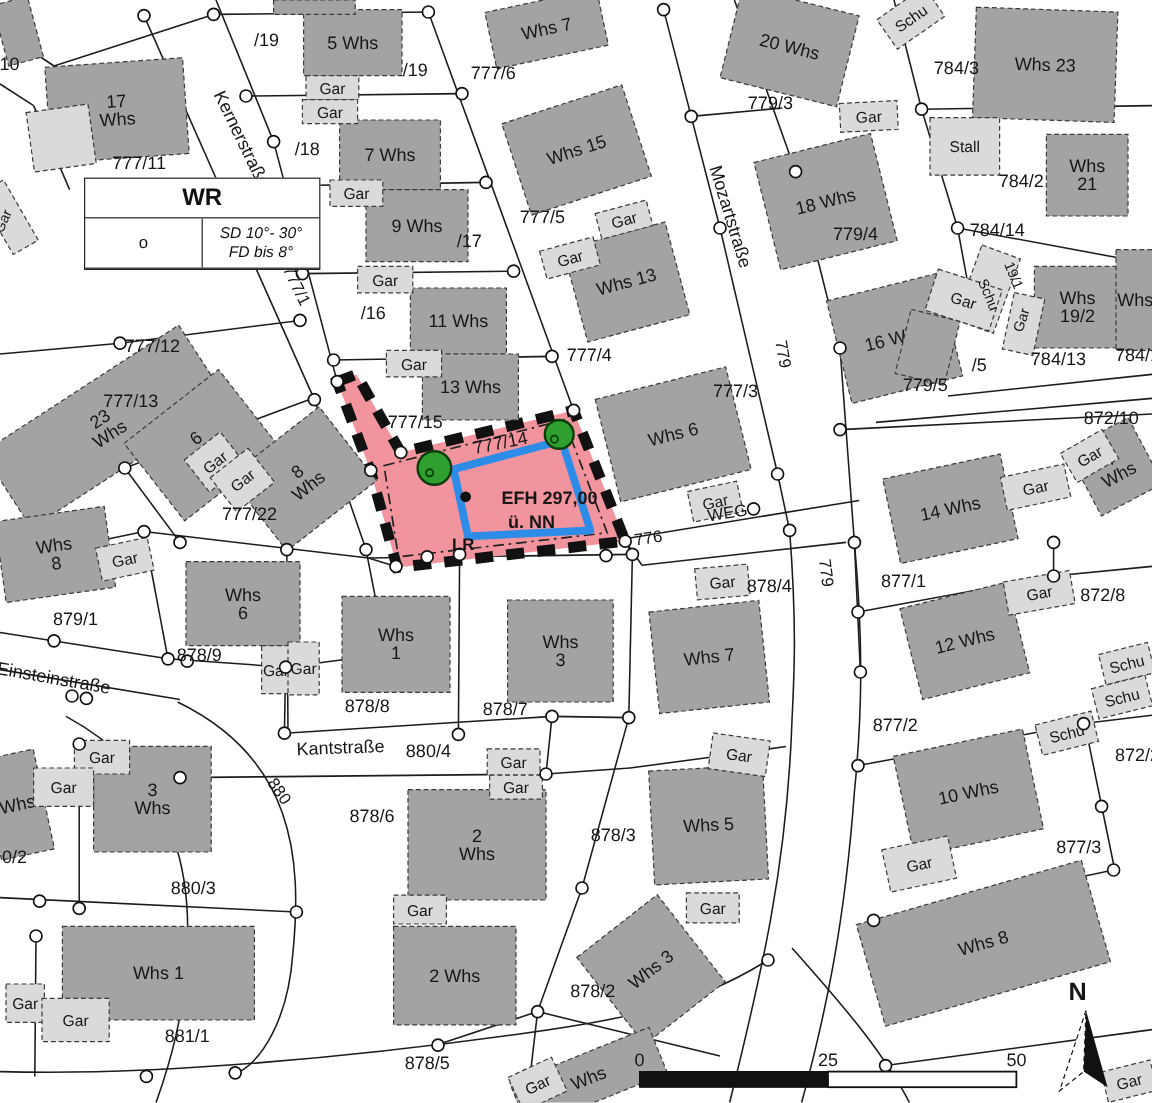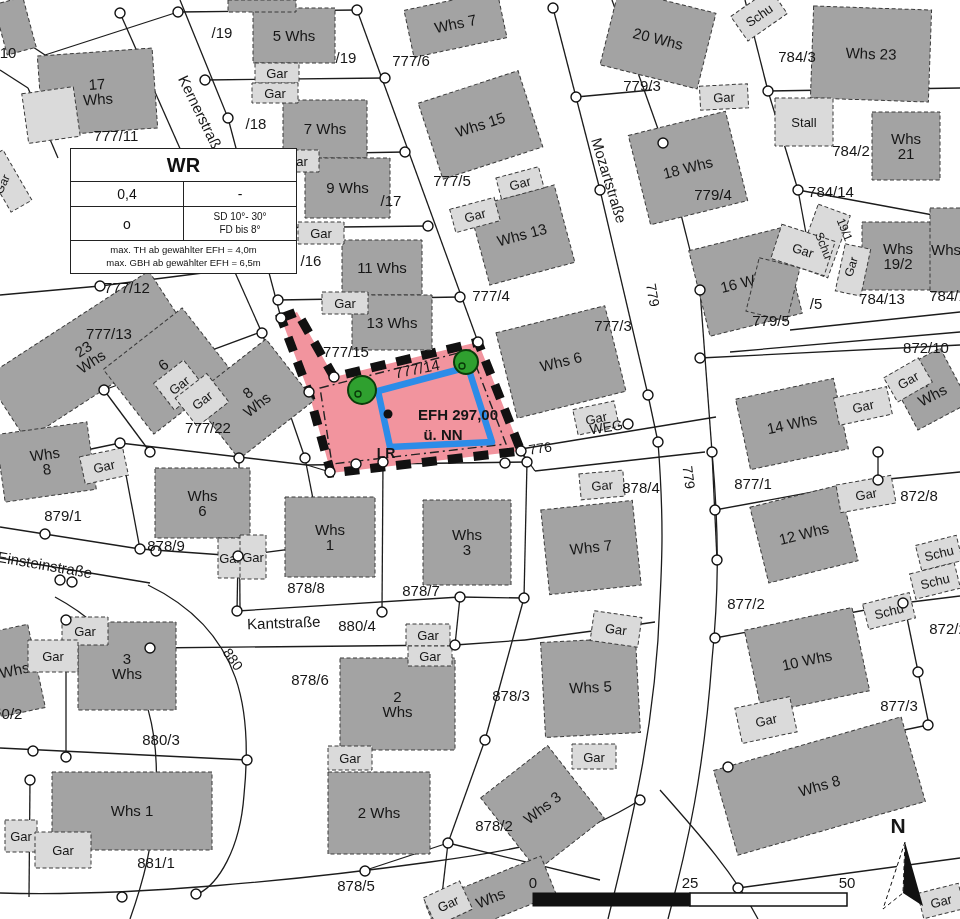--- a/index.html
+++ b/index.html
@@ -1,28 +1,28 @@
 <!DOCTYPE html>
 <html><head>
 <meta charset="utf-8">
 <style>
   html,body{margin:0;padding:0;background:#fff;}
   #stage{position:relative;width:960px;height:919px;overflow:hidden;background:#fff;
          font-family:"Liberation Sans", sans-serif;}
   #map{position:absolute;left:0;top:0;}
   svg text{fill:#161616;}
-  .legend{position:absolute;left:70px;top:148px;width:227px;background:#fff;
+  .legend{position:absolute;left:70px;top:148px;width:197px;background:#fff;
           border:1.5px solid #222;color:#111;z-index:5;box-sizing:border-box;}
   .lg-title{height:32px;line-height:32px;text-align:center;font-size:20px;font-weight:bold;
             border-bottom:1px solid #222;}
   .lg-row{display:flex;border-bottom:1px solid #222;align-items:stretch;}
   .lg-cell{flex:1;text-align:center;font-size:14px;border-right:1px solid #222;
            display:flex;flex-direction:column;justify-content:center;padding:4px 0;}
   .lg-cell:last-child{border-right:none;}
-  .lg-cell.small{font-size:10px;line-height:1.25;}
+  .lg-cell.small{font-size:13px;line-height:1.25;font-style:italic;}
   .lg-notes{font-size:9.5px;text-align:center;padding:3px 2px;line-height:1.35;}
 </style>
 </head>
 <body>
 
 <div id="stage">
   <svg id="map" width="960" height="919" viewBox="0 0 960 919">
       <rect x="0" y="0" width="960" height="919" fill="#fff"></rect>
       <path d="M658,442 C664,520 662,560 660,600 C656,720 635,810 608,919" fill="none" stroke="#1c1c1c" stroke-width="1.3"></path>
       <path d="M712,452 C720,540 718,600 712,660 C704,770 688,845 668,919" fill="none" stroke="#1c1c1c" stroke-width="1.3"></path>
@@ -592,28 +592,20 @@
       <g>
         <polygon points="905,842 923,906 903,893" fill="#111"></polygon>
         <polygon points="905,842 883,909 903,893" fill="#fff" stroke="#111" stroke-width="1" stroke-dasharray="4 3"></polygon>
         <text x="898" y="833" text-anchor="middle" font-size="21" font-weight="bold">N</text>
       </g>
     </svg>
 
   <div class="legend">
     <div class="lg-title">WR</div>
     <div class="lg-row">
-      <div class="lg-cell">0,4</div>
-      <div class="lg-cell">-</div>
-    </div>
-    <div class="lg-row">
       <div class="lg-cell">o</div>
       <div class="lg-cell small">
         <div>SD 10°- 30°</div>
         <div>FD bis 8°</div>
       </div>
     </div>
-    <div class="lg-notes">
-      <div>max. TH ab gewählter EFH = 4,0m</div>
-      <div>max. GBH ab gewählter EFH = 6,5m</div>
-    </div>
   </div>
 </div>
 
 </body></html>

